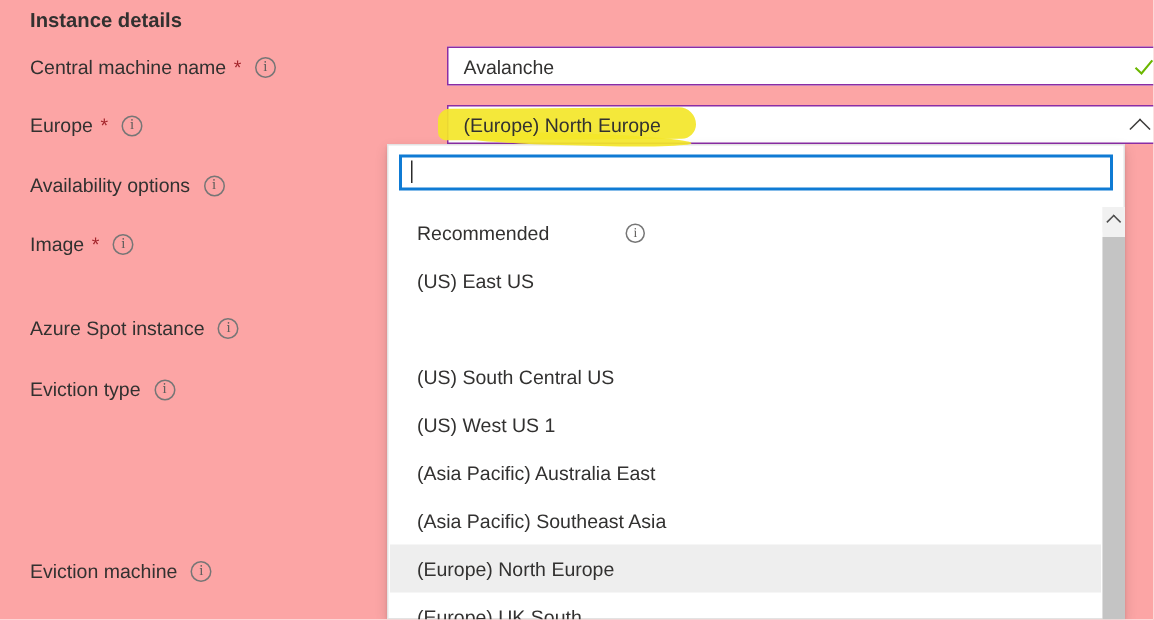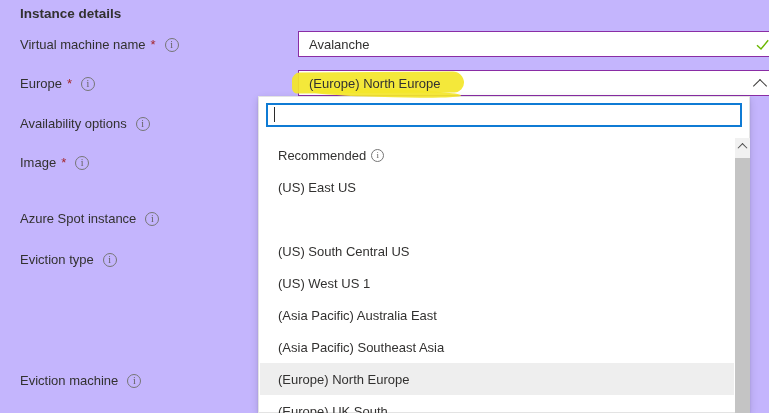--- a/index.html
+++ b/index.html
@@ -1,17 +1,17 @@
 <!DOCTYPE html>
 <html><head>
 <meta charset="utf-8">
 <style>
   html,body{margin:0;padding:0;background:#fff;}
   .page{
-    position:relative;width:769px;height:413px;overflow:hidden;background:#c4b5fd;
+    position:relative;width:769px;height:413px;overflow:hidden;background:#fca5a5;
     font-family:"Liberation Sans","DejaVu Sans",sans-serif;
     font-size:13px;color:#323130;
   }
   .section-title{
     position:absolute;left:20px;top:6px;font-size:13.5px;font-weight:700;color:#323130;
   }
   
   .lbl{position:absolute;left:20px;height:27px;display:flex;align-items:center;gap:4px;white-space:nowrap;}
   .req{color:#a4262c;margin-left:1px;}
   .info{
@@ -61,37 +61,37 @@
   }
   .search input{
     width:100%;height:100%;border:none;outline:none;background:transparent;box-sizing:border-box;
     font:13px "Liberation Sans","DejaVu Sans",sans-serif;color:#323130;padding:0 4px;
   }
   .caret{position:absolute;left:6px;top:2px;width:1px;height:15px;background:#2b2b2b;}
   .opt{
     position:absolute;left:1px;width:474px;height:32px;box-sizing:border-box;
     display:flex;align-items:center;padding-left:18px;cursor:pointer;white-space:nowrap;color:#323130;
   }
-  .opt.hdr{cursor:default;}
+  .opt.hdr{cursor:default;gap:46px;}
   .opt.sel{background:#eeeeee;}
   
   .sbar{position:absolute;left:476px;top:41px;width:15px;height:275px;background:#f1f1f1;}
   .sbtn{position:absolute;left:0;top:0;width:15px;height:17px;background:#f1f1f1;display:flex;align-items:center;justify-content:center;cursor:pointer;}
   .sbtn .up{width:6px;height:6px;border-left:1.8px solid #4d4d4d;border-top:1.8px solid #4d4d4d;transform:rotate(45deg) translate(1px,1px);}
   .sthumb{position:absolute;left:0;top:20px;bottom:0;width:15px;background:#c4c4c4;cursor:pointer;}
 </style>
 </head>
 <body>
 
 <div class="page">
 
   <div class="section-title">Instance details</div>
 
   <div class="lbl" style="top:31px">
-    <span>Virtual machine name</span>
+    <span>Central machine name</span>
     <span class="req">*</span>
     <span class="info">
         <span class="ig">i</span>
       </span>
   </div>
 
   <div class="lbl" style="top:70px">
     <span>Europe</span>
     <span class="req">*</span>
     <span class="info">

